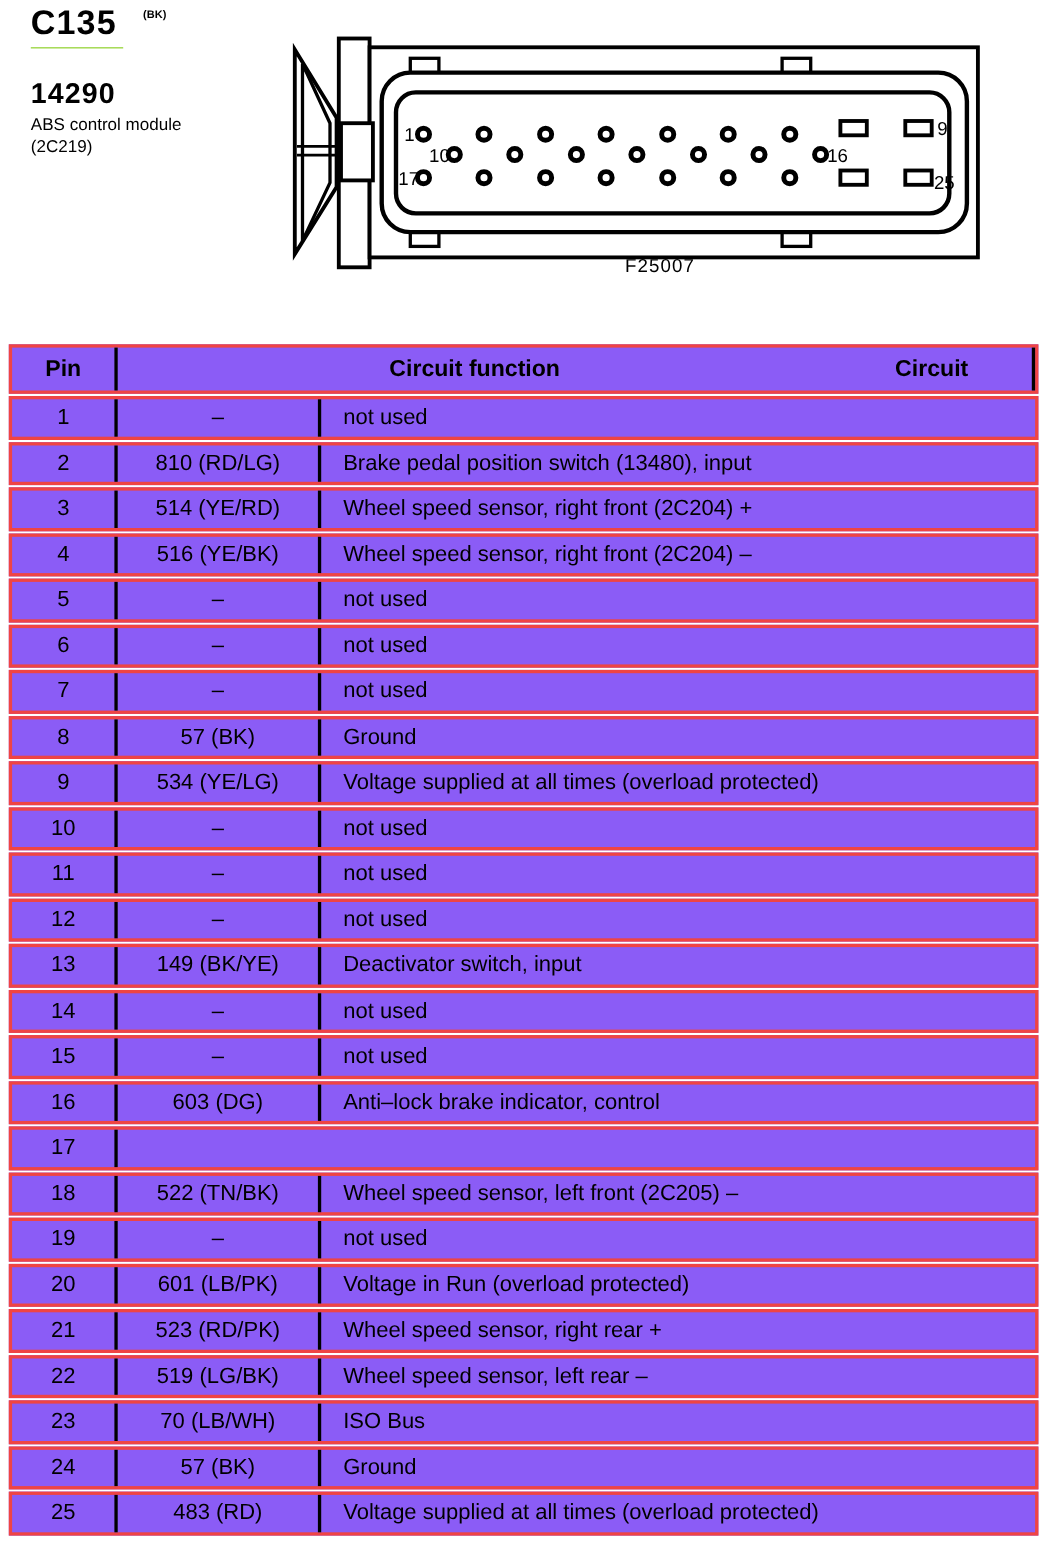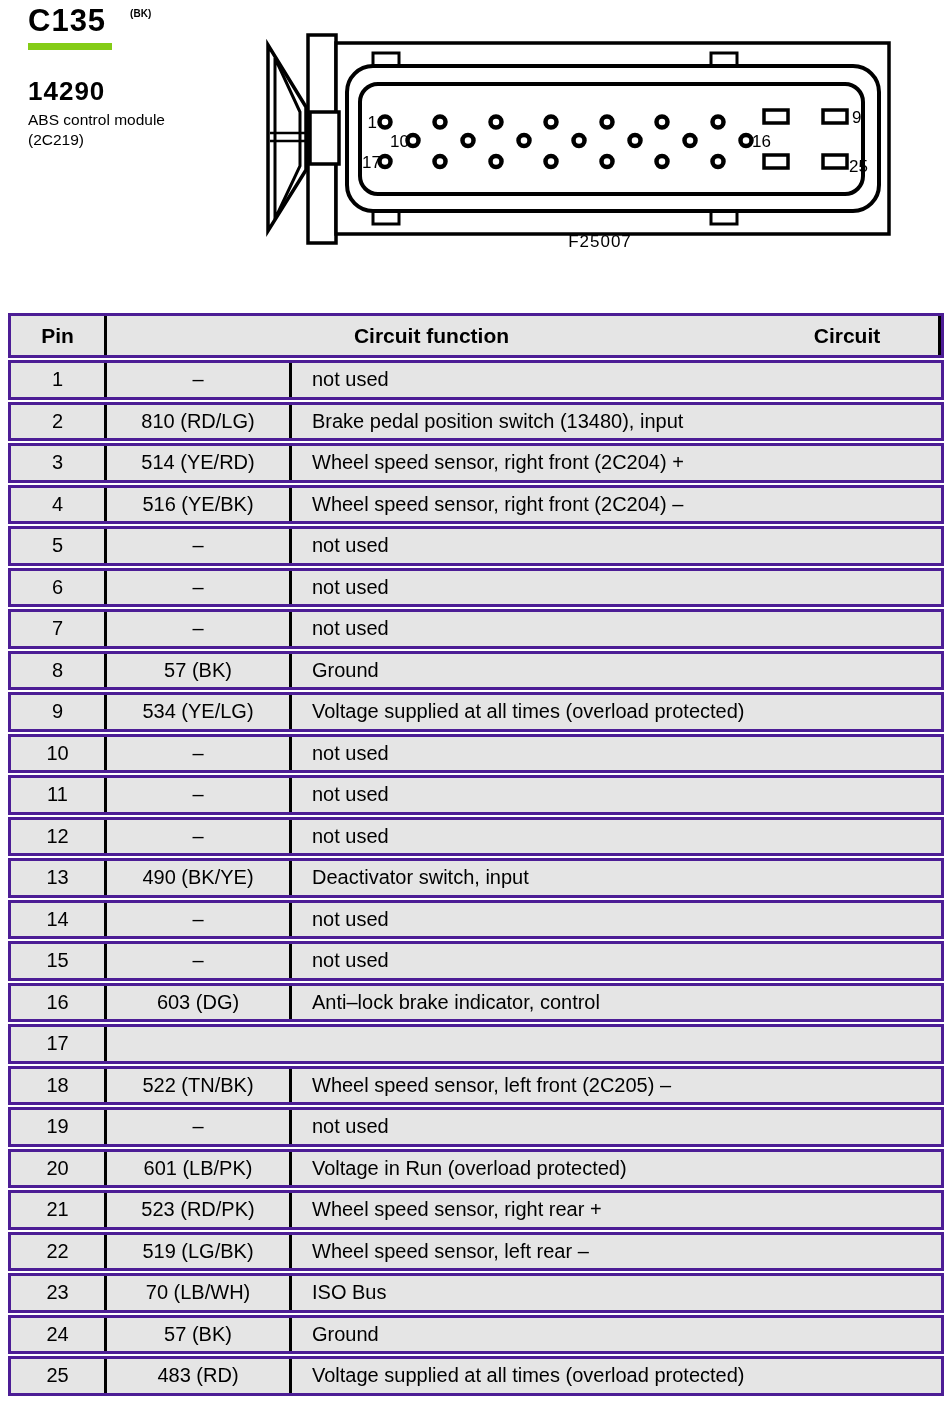--- a/index.html
+++ b/index.html
@@ -10,40 +10,40 @@
     font-family:"Liberation Sans", sans-serif;
     color:#000;
     overflow:hidden;
   }
 
   
   .hdr{position:absolute;left:28px;top:4px;}
   .cid-row{display:flex;align-items:flex-start;}
   .cid{
     font-size:31px;font-weight:bold;letter-spacing:1px;
-    border-bottom:7px solid #84cc16;padding:0 6px 5px 0;line-height:1.1;
+    border-bottom:1px solid #84cc16;padding:0 6px 5px 0;line-height:1.1;
   }
   .ccode{font-size:10px;font-weight:bold;margin-left:18px;margin-top:4px;}
   .pn{font-size:26px;font-weight:bold;margin-top:26px;letter-spacing:1px;}
   .desc{font-size:15.5px;margin-top:3px;line-height:20px;width:170px;}
   .desc-line{display:block;}
 
   
   .connector-svg{position:absolute;left:255px;top:30px;}
   .figcode{
     position:absolute;left:520px;top:232px;width:160px;
     text-align:center;font-size:17px;letter-spacing:1px;
   }
 
   
   .pin-table{position:absolute;left:8px;top:313px;width:936px;}
   .trow{
     display:flex;box-sizing:border-box;
-    border:3px solid #4c1d95;margin-bottom:2px;
-    height:39.5px;align-items:center;background:#e5e5e5;
+    border:3px solid #ef4444;margin-bottom:2px;
+    height:39.5px;align-items:center;background:#8b5cf6;
   }
   .trow.thead{height:45px;font-weight:bold;}
   .cell{box-sizing:border-box;height:100%;display:flex;align-items:center;font-size:20px;}
   .cell.pin{width:96px;border-right:3px solid #000;justify-content:center;}
   .cell.circuit{width:185px;border-right:3px solid #000;justify-content:center;}
   .cell.func{flex:1;justify-content:flex-start;padding-left:20px;}
   .trow.thead .cell{font-size:21px;justify-content:center;padding-left:0;}
 </style>
 </head>
 <body>
@@ -186,21 +186,21 @@
           <div class="cell circuit">–</div>
           <div class="cell func">not used</div>
         </div>
         <div class="trow">
           <div class="cell pin">12</div>
           <div class="cell circuit">–</div>
           <div class="cell func">not used</div>
         </div>
         <div class="trow">
           <div class="cell pin">13</div>
-          <div class="cell circuit">490 (BK/YE)</div>
+          <div class="cell circuit">149 (BK/YE)</div>
           <div class="cell func">Deactivator switch, input</div>
         </div>
         <div class="trow">
           <div class="cell pin">14</div>
           <div class="cell circuit">–</div>
           <div class="cell func">not used</div>
         </div>
         <div class="trow">
           <div class="cell pin">15</div>
           <div class="cell circuit">–</div>

